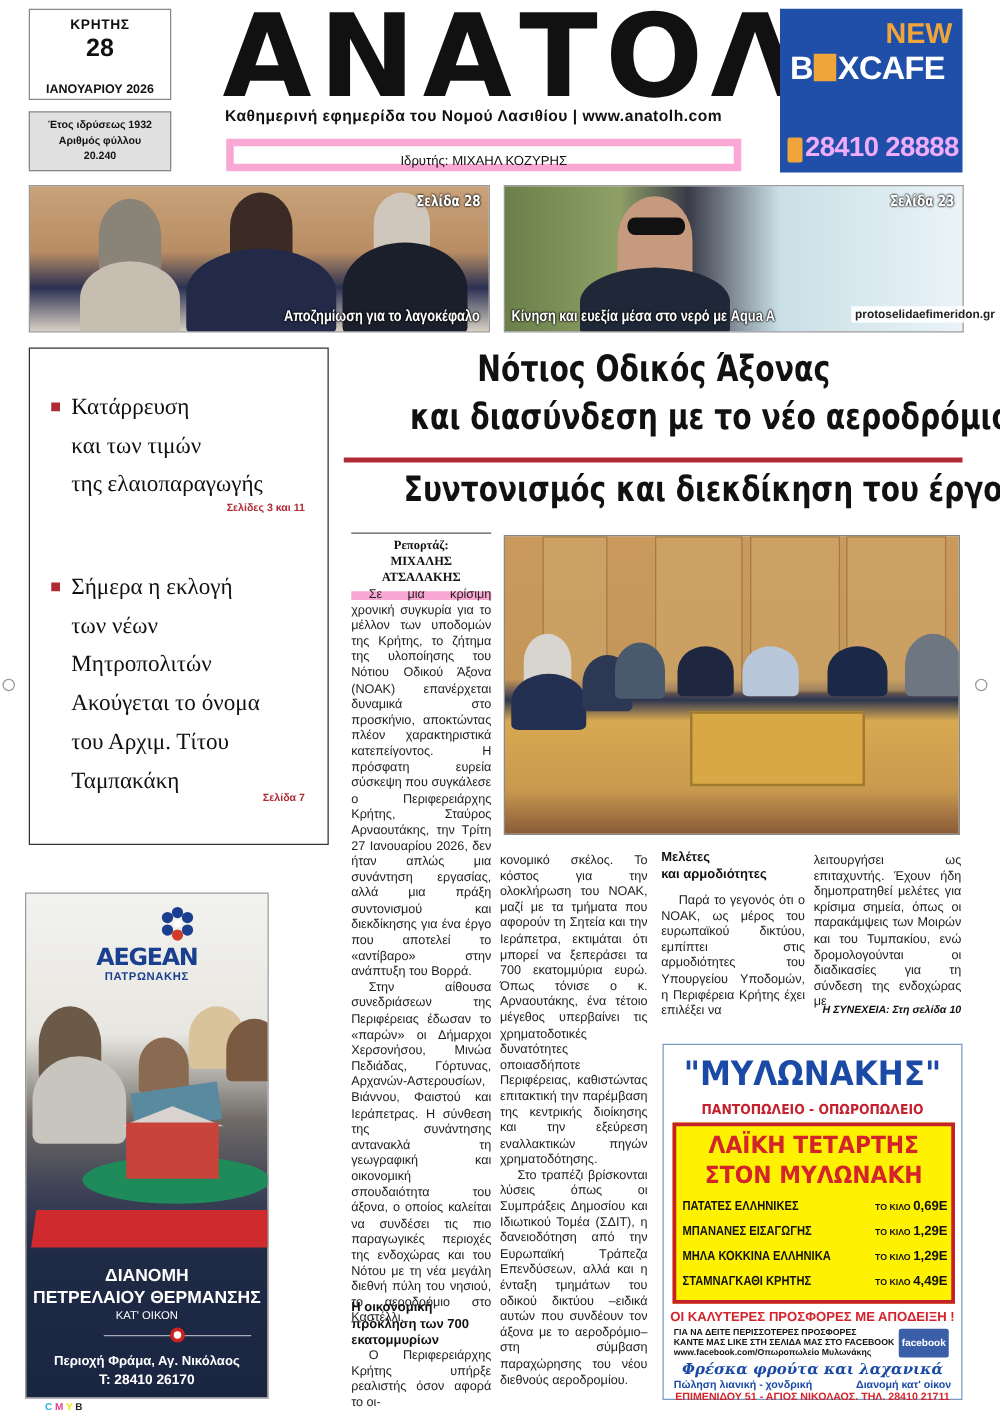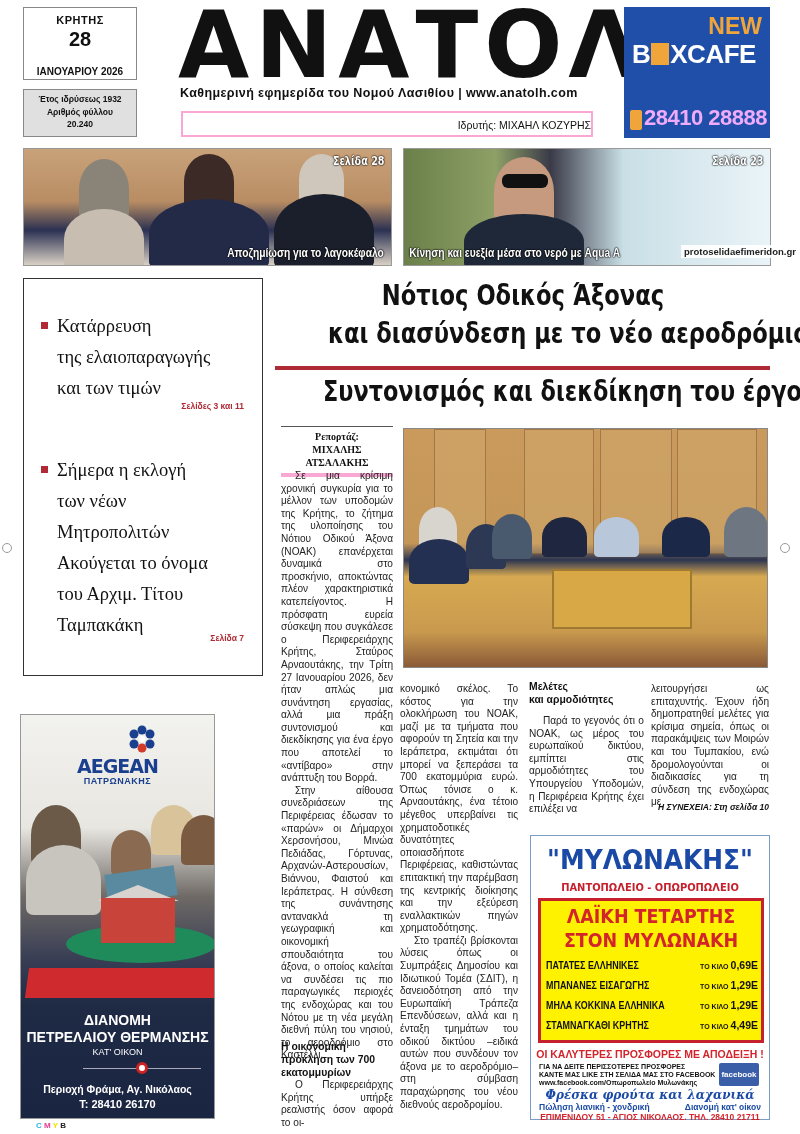--- a/index.html
+++ b/index.html
@@ -7,21 +7,21 @@
   .abs { position: absolute; }
 
   
   .datebox { left: 23px; top: 7px; width: 114px; height: 73px; border: 1px solid #888; text-align: center; background: #fff; }
   .datebox .day { font-size: 11px; font-weight: bold; margin-top: 6px; letter-spacing: 0.5px; }
   .datebox .num { font-size: 20px; font-weight: bold; margin-top: 2px; }
   .datebox .month { font-size: 10px; font-weight: bold; margin-top: 15px; }
   .infobox { left: 23px; top: 89px; width: 114px; height: 48px; border: 1px solid #888; background: #e0e0e0; text-align: center; font-size: 8.5px; font-weight: bold; line-height: 12.5px; padding-top: 3px; }
   .logo { left: 178px; top: 2px; width: 420px; height: 85px; font-family: "DejaVu Sans", sans-serif; font-weight: bold; font-size: 92px; line-height: 88px; letter-spacing: 6px; text-align: center; transform: scaleY(1.0); }
   .tagline { left: 180px; top: 86px; font-size: 12.5px; font-weight: bold; letter-spacing: 0.4px; }
-  .founder { left: 181px; top: 111px; width: 412px; height: 26px; border: 2px solid #f9a8d4; font-size: 10.5px; text-align: right; line-height: 24px; }
+  .founder { left: 181px; top: 111px; width: 412px; height: 26px; border: 6px solid #f9a8d4; font-size: 10.5px; text-align: center; line-height: 24px; }
   .boxcafe { left: 624px; top: 7px; width: 146px; height: 131px; background: #1f4fa8; color: #fff; font-family: "Liberation Sans", sans-serif; }
   .boxcafe .new { position: absolute; right: 8px; top: 6px; color: #f0a53a; font-weight: bold; font-size: 23px; }
   .boxcafe .brand { position: absolute; left: 8px; top: 32px; font-weight: bold; font-size: 26px; letter-spacing: -0.5px; }
   .boxcafe .bubble { display: inline-block; width: 18px; height: 22px; background: #f0a53a; vertical-align: -2px; margin: 0 1px; position: relative; }
   .boxcafe .phone-icon { position: absolute; left: 6px; top: 103px; width: 12px; height: 20px; background: #f0a53a; border-radius: 2px; }
   .boxcafe .phone { position: absolute; left: 20px; top: 98px; font-weight: bold; font-size: 22px; color: #f0abfc; letter-spacing: -0.5px; }
 
   
   .photo { border: 1px solid #999; overflow: hidden; }
   .photo1 { left: 23px; top: 148px; width: 369px; height: 118px; background: linear-gradient(180deg, #c8a27a 0%, #b98d63 45%, #2b3152 70%, #d9d0c4 100%); }
@@ -38,21 +38,21 @@
   .teaser .lines { padding-left: 13px; }
   .teaser .ref { position: absolute; right: 18px; color: #b02a35; font-family: "Liberation Sans", sans-serif; font-size: 8.5px; font-weight: bold; }
 
   
   .headline { left: 273px; top: 276px; width: 500px; text-align: center; font-family: "DejaVu Sans", sans-serif; font-weight: bold; color: #111; }
   .headline .h1 { font-size: 29px; line-height: 38px; transform: scaleX(0.78); white-space: nowrap; }
   .redrule { left: 275px; top: 366px; width: 495px; height: 4px; background: #b02a35; }
   .subhead { left: 273px; top: 371px; width: 500px; text-align: center; font-family: "DejaVu Sans", sans-serif; font-weight: bold; font-size: 28px; line-height: 42px; transform: scaleX(0.8); white-space: nowrap; }
 
   
-  .byline { left: 281px; top: 426px; width: 112px; border-top: 1px solid #555; border-bottom: 4px solid #f9a8d4; text-align: center; font-family: "Liberation Serif", serif; font-weight: bold; font-size: 10px; line-height: 13px; padding: 3px 0 4px; }
+  .byline { left: 281px; top: 426px; width: 112px; border-top: 1px solid #555; border-bottom: 7px solid #f9a8d4; text-align: center; font-family: "Liberation Serif", serif; font-weight: bold; font-size: 10px; line-height: 13px; padding: 3px 0 4px; }
 
   
   .mainphoto { left: 403px; top: 428px; width: 365px; height: 240px; background: linear-gradient(180deg, #c99a5c 0%, #c49658 48%, #2d3550 55%, #d7a951 62%, #c99a4e 85%, #8a5a38 100%); border: 1px solid #888; overflow: hidden; }
   .panel { position: absolute; top: 0; height: 125px; border: 1px solid rgba(120,80,40,0.5); background: rgba(210,170,110,0.45); }
   .table-front { position: absolute; left: 148px; top: 140px; width: 140px; height: 60px; border: 2px solid #a07a30; background: #d8a846; }
 
   
   .col { position: absolute; font-size: 10.1px; line-height: 12.6px; text-align: justify; color: #222; hyphens: manual; }
   .col p { text-indent: 14px; }
   .col .sub { font-weight: bold; font-size: 10.4px; line-height: 13px; color: #111; text-align: left; text-indent: 0; }
@@ -146,22 +146,22 @@
   <span class="pagetag">Σελίδα 23</span>
   <span class="caption" style="left:-18px;">Κίνηση και ευεξία μέσα στο νερό με Aqua A</span>
 </div>
 <div class="abs watermark">protoselidaefimeridon.gr</div>
 
 <div class="abs teaser">
   <div class="item" style="top:32px;">
     <span class="bullet"></span>
     <div class="lines">
       <div>Κατάρρευση</div>
+      <div>και των τιμών</div>
       <div>της ελαιοπαραγωγής</div>
-      <div>και των τιμών</div>
     </div>
   </div>
   <div class="ref" style="top:122px;">Σελίδες 3 και 11</div>
   <div class="item" style="top:176px;">
     <span class="bullet"></span>
     <div class="lines">
       <div>Σήμερα η εκλογή</div>
       <div>των νέων</div>
       <div>Μητροπολιτών</div>
       <div>Ακούγεται το όνομα</div>

